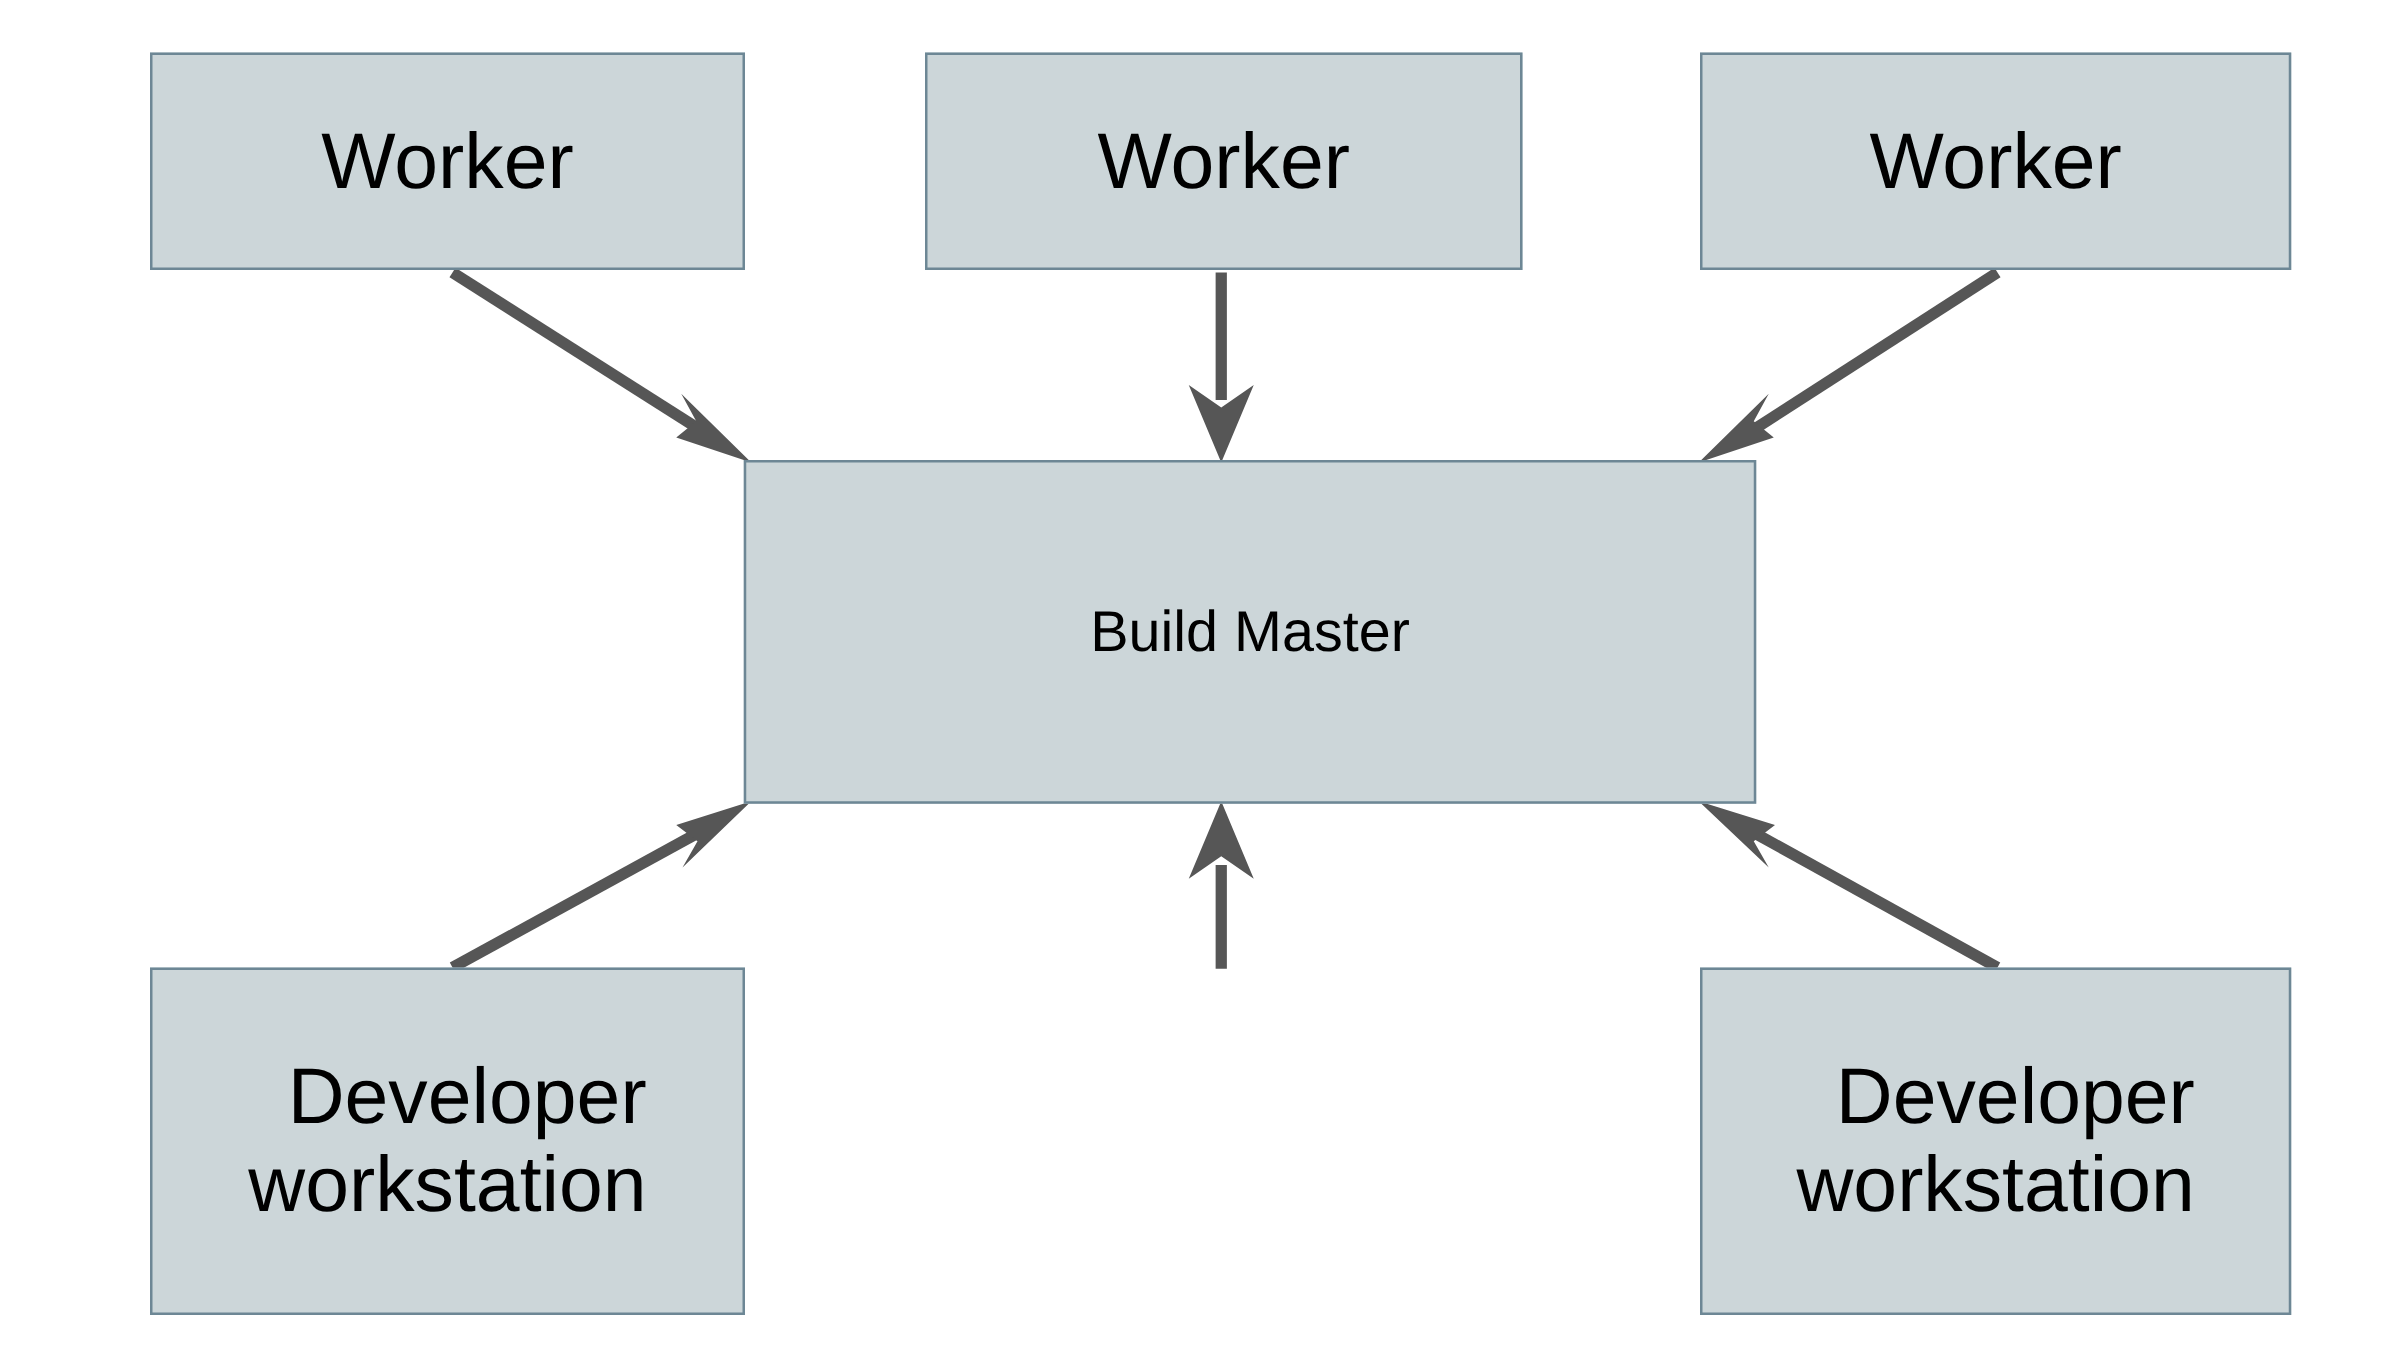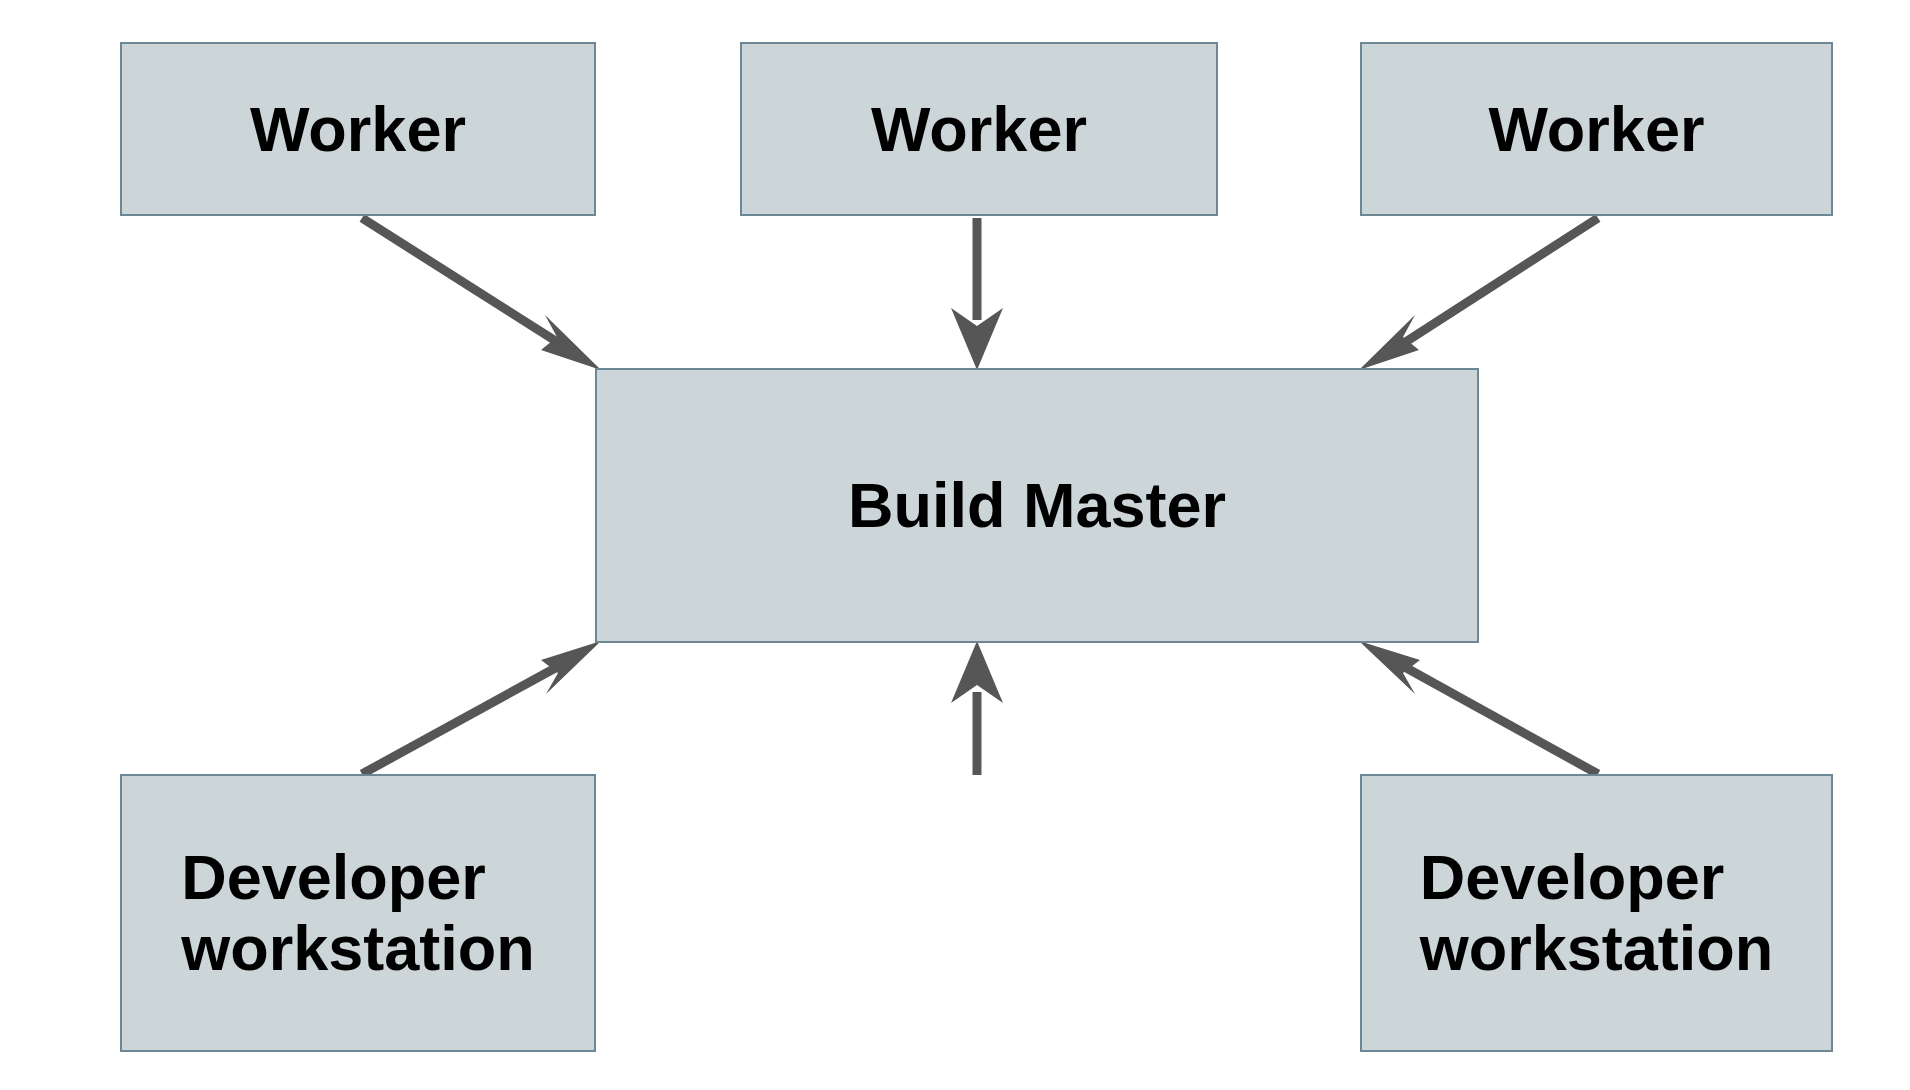--- a/index.html
+++ b/index.html
@@ -27,36 +27,35 @@
     height: 1090px;
   }
   .node {
     position: absolute;
     box-sizing: border-box;
     background: #ccd6d9;
     border: 2px solid #6d8795;
     display: flex;
     align-items: center;
     justify-content: center;
-    text-align: left;
+    text-align: right;
     color: #000000;
     line-height: 1.12;
     white-space: pre-line;
     user-select: none;
-    font-weight: bold;
   }
   .node-label {
     display: block;
     padding: 0 8px;
   }
   
   #node-worker-left   { left: 120px;  top: 42px;  width: 476px; height: 174px; font-size: 63px; }
   #node-worker-center { left: 740px;  top: 42px;  width: 478px; height: 174px; font-size: 63px; }
   #node-worker-right  { left: 1360px; top: 42px;  width: 473px; height: 174px; font-size: 63px; }
-  #node-build-master  { left: 595px;  top: 368px; width: 884px; height: 275px; font-size: 63px; }
+  #node-build-master  { left: 595px;  top: 368px; width: 810px; height: 275px; font-size: 46px; }
   #node-dev-left      { left: 120px;  top: 774px; width: 476px; height: 278px; font-size: 63px; }
   #node-ci-server     { left: 740px;  top: 775px; width: 478px; height: 275px; font-size: 63px; }
   #node-dev-right     { left: 1360px; top: 774px; width: 473px; height: 278px; font-size: 63px; }
 </style>
 </head>
 <body>
 
 <div id="diagram-root">
 
   <svg id="edge-layer" viewBox="0 0 1910 1090" width="1910" height="1090" xmlns="http://www.w3.org/2000/svg">

